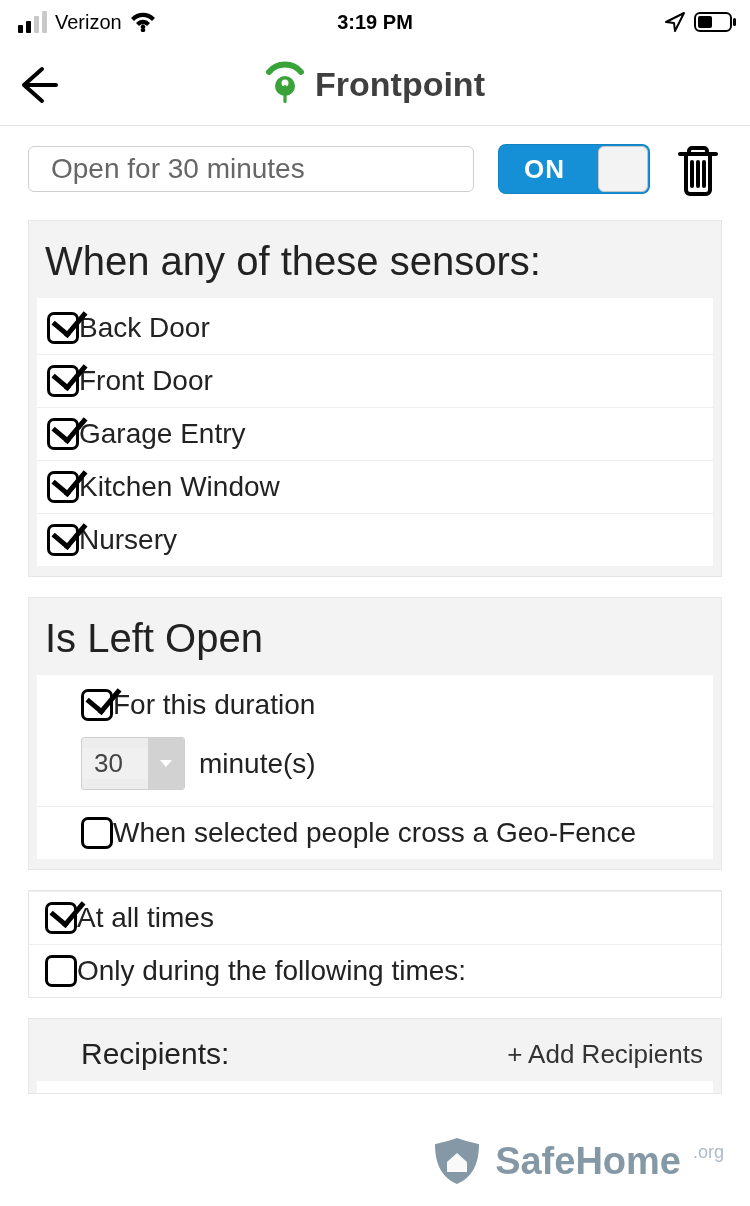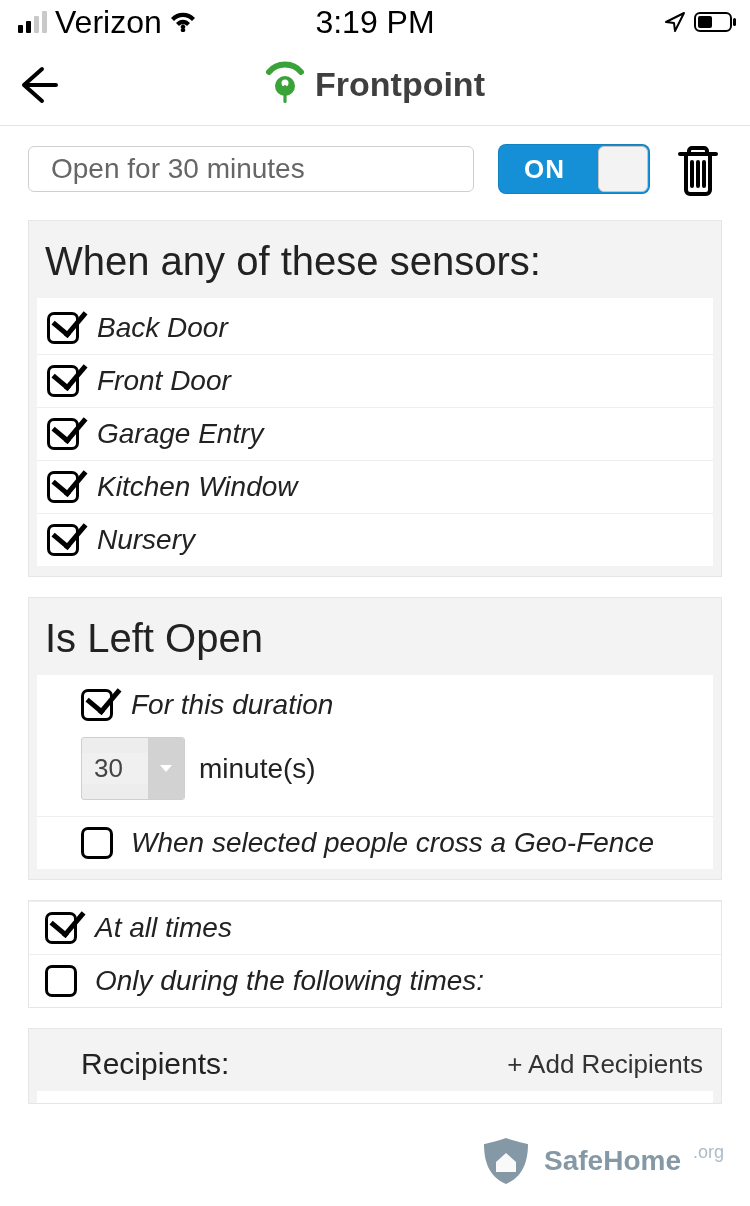--- a/index.html
+++ b/index.html
@@ -12,26 +12,26 @@
     overflow: hidden;
     position: relative;
   }
   
   .status-bar {
     height: 44px;
     display: flex;
     align-items: center;
     justify-content: space-between;
     padding: 0 14px 0 18px;
-    font-size: 32px;
+    font-size: 20px;
     font-weight: 500;
     color: #000;
   }
   .status-left { display:flex; align-items:center; gap:8px; }
-  .status-center { position:absolute; left:0; right:0; text-align:center; font-weight:400; }
+  .status-center { position:absolute; left:0; right:0; text-align:center; font-weight:700; }
   .status-right { display:flex; align-items:center; gap:8px; }
   .signal { display:flex; align-items:flex-end; gap:3px; height:22px;}
   .sig-bar { width:5px; background:#c9c9c9; border-radius:1px;}
   .sig-bar.on { background:#000; }
   .sb1{height:8px;} .sb2{height:12px;} .sb3{height:17px;} .sb4{height:22px;}
   .wifi-icon, .loc-icon, .batt-icon { display:inline-flex; }
   
   .app-header {
     height: 82px;
     display:flex;
@@ -86,25 +86,24 @@
   }
   .section-title {
     font-size:40px; color:#222; padding:18px 16px 14px 16px;
     font-weight:400;
   }
   .list {
     background:#fff;
     margin:0 8px 10px 8px;
   }
   .row {
-    display:flex; align-items:center; gap:18px;
+    display:flex; align-items:center; 
     padding:10px 10px;
     border-top:1px solid #eee;
     font-size:28px;
-    font-style:italic;
   }
   .list .row:first-child { border-top:none; padding-top:14px;}
   .row.indent { padding-left:44px; }
   .row.indent2 { padding-left:44px; }
   .chk {
     width:32px; height:32px; border:3px solid #000; border-radius:7px;
     background:#fff; position:relative; flex-shrink:0;
   }
   .chk.checked::after {
     content:""; position:absolute; left:4px; top:-6px;
@@ -112,21 +111,21 @@
     border-left:5px solid #000; border-bottom:5px solid #000;
     transform: rotate(-50deg);
   }
   .duration-row {
     display:flex; align-items:center; gap:14px;
     padding:6px 0 16px 44px;
   }
   .num-select {
     display:flex; align-items:center;
     border:1px solid #cfcfcf; border-radius:3px;
-    height:63px; overflow:hidden; background:#ededed;
+    height:53px; overflow:hidden; background:#ededed;
   }
   .num-select .val {
     width:66px; text-align:left; padding-left:12px;
     font-size:26px; color:#444; background:#f0f0f0;
   }
   .num-select .dd {
     width:36px; height:100%; background:#d2d2d2;
     display:flex; align-items:center; justify-content:center;
   }
   .units { font-size:28px; }
@@ -139,21 +138,21 @@
     font-size:30px;
     text-align:center;
   }
   .add-link { font-size:26px; color:#333; }
   
   .watermark {
     position:absolute; right:26px; bottom:20px;
     display:flex; align-items:center; gap:10px;
     opacity:.85;
   }
-  .watermark .txt { font-size:28px; color:#6f8796; font-weight:600;}
+  .watermark .txt { font-size:38px; color:#6f8796; font-weight:600;}
   .watermark .org { font-size:18px; color:#9fb0be; margin-left:2px; align-self:flex-start; margin-top:6px;}
 </style>
 </head>
 <body>
 
 <div class="status-bar">
   <div class="status-left">
     <span class="signal">
       <span class="sig-bar sb1 on"></span>
       <span class="sig-bar sb2 on"></span>

